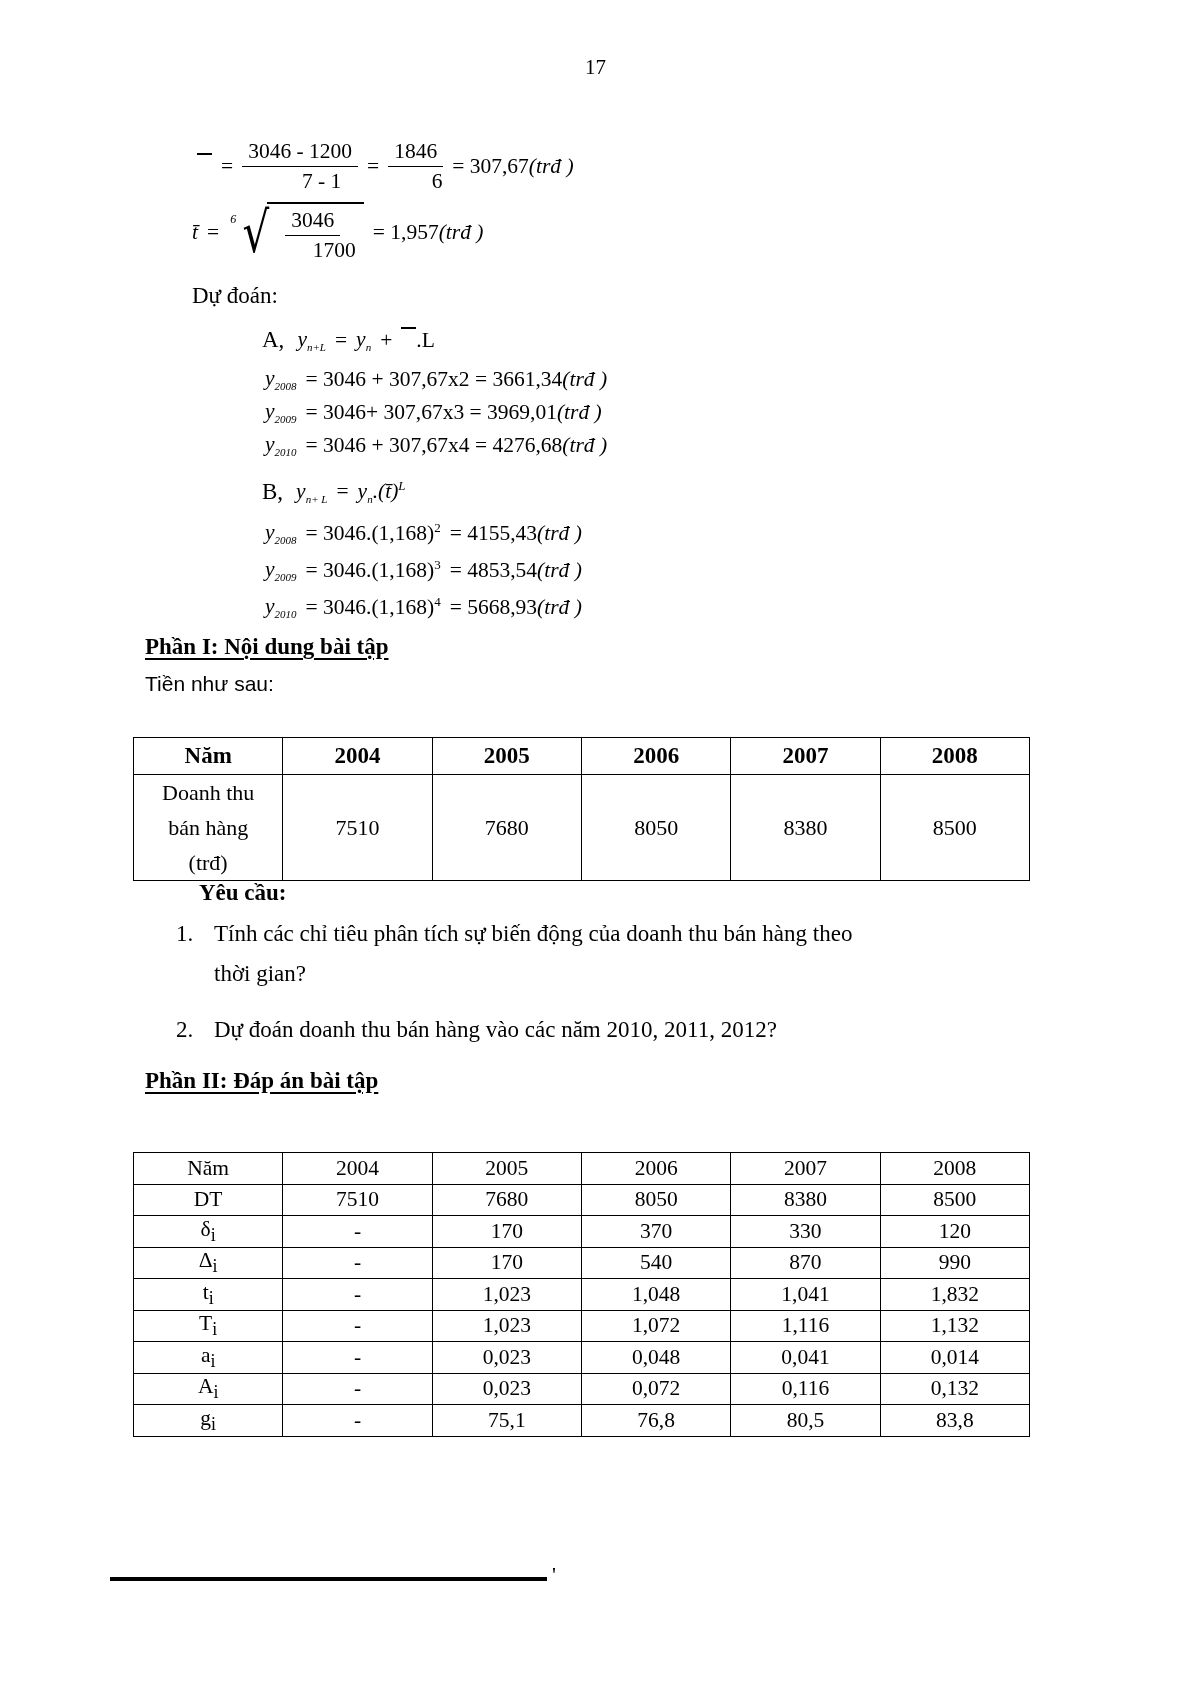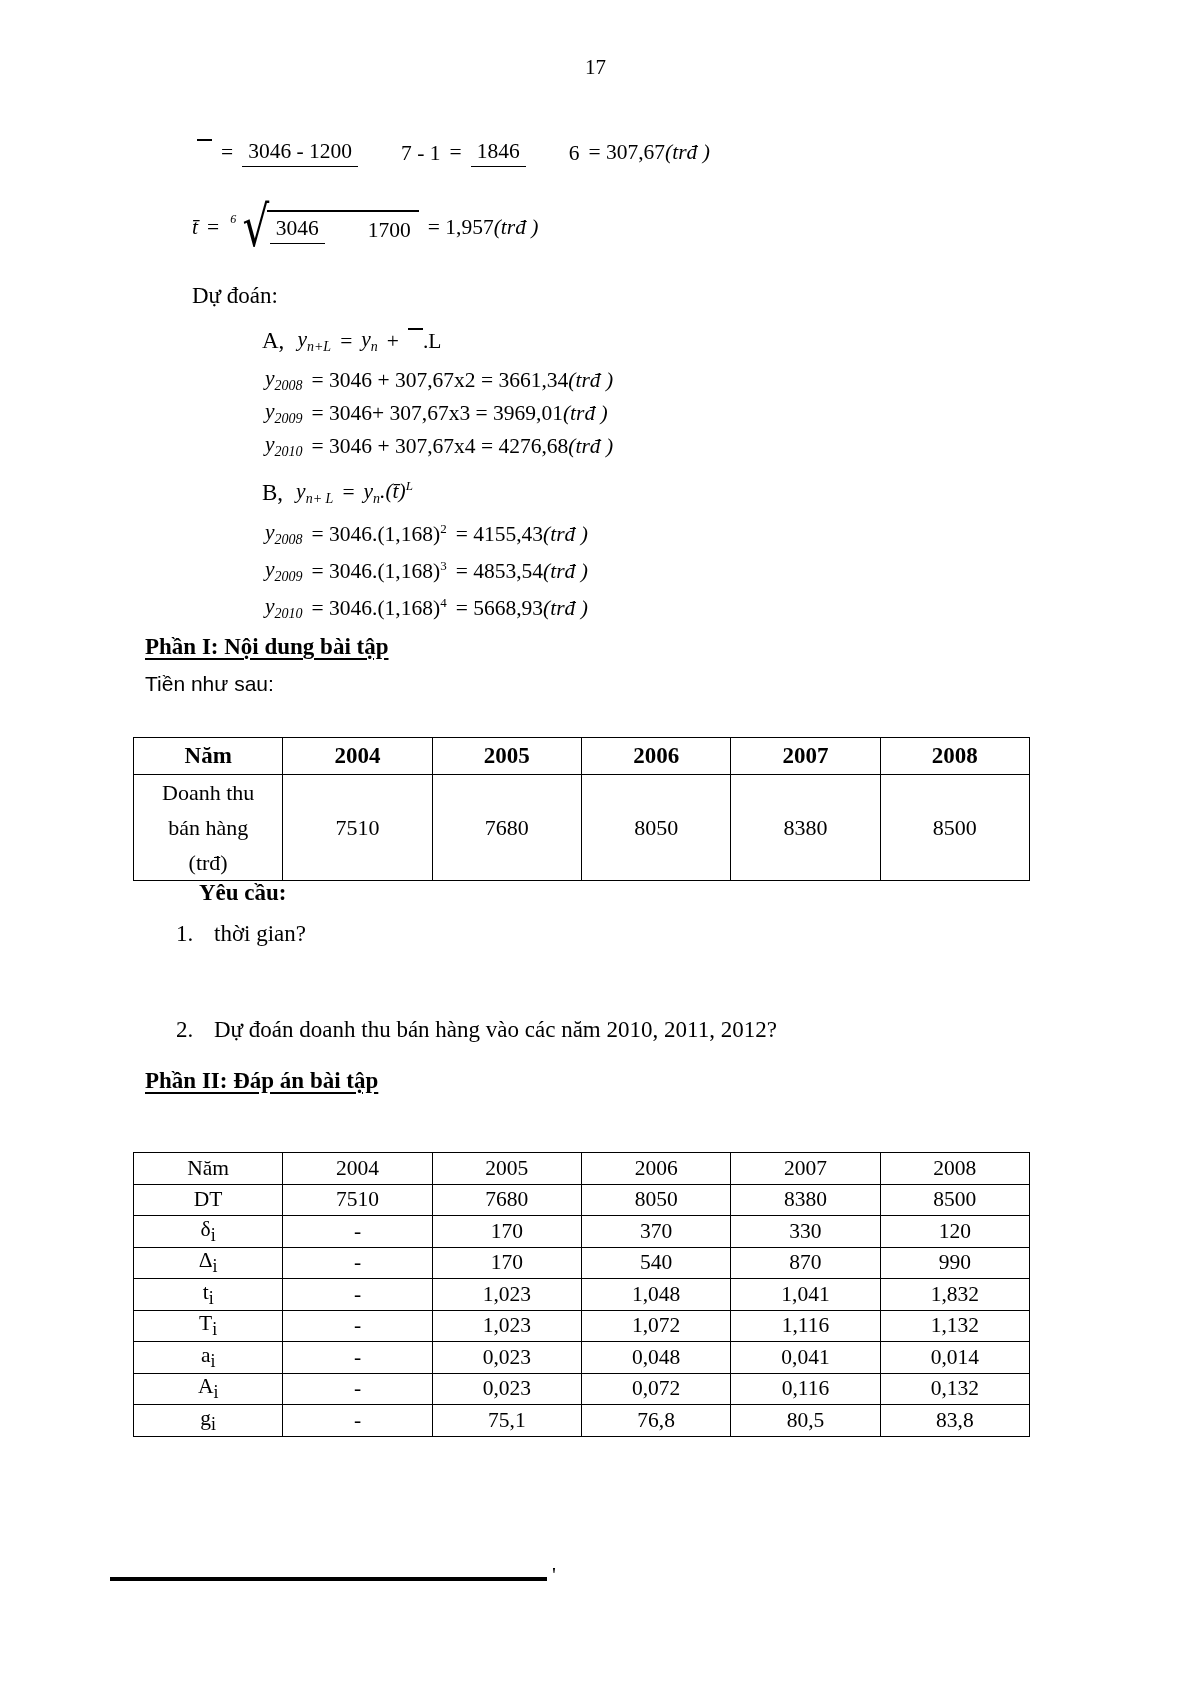--- a/index.html
+++ b/index.html
@@ -4,27 +4,27 @@
 <style>
   html,body{margin:0;padding:0;background:#ffffff;}
   .page{position:relative;width:1191px;height:1685px;background:#fff;color:#000;
         font-family:"Liberation Serif","DejaVu Serif",serif;overflow:hidden;}
   .abs{position:absolute;}
 
   
   .math{display:flex;align-items:center;gap:9px;font-size:21.5px;white-space:nowrap;}
   .ital{font-style:italic;}
   .glabel{font-size:23px;margin-right:4px;}
-  .msub{font-size:14px;font-style:italic;}
+  .msub{font-size:11px;font-style:italic;}
   .msup{font-size:13px;}
   .unit{font-style:italic;margin-left:-9px;}
   .tail-close{margin-left:-9px;}
   .var{display:inline-block;}
   .expr{display:inline-block;}
-  .frac{display:inline-flex;flex-direction:row;align-items:center;line-height:1.25;}
+  .frac{display:inline-flex;flex-direction:column;align-items:center;line-height:1.25;}
   .frac .num{border-bottom:1.5px solid #000;padding:0 6px 1px;}
   .frac .den{padding-top:1px;margin-left:43px;}
   .obar{display:inline-block;width:15px;height:10px;border-top:2px solid #000;transform:translateY(-7px);}
   .radical{display:inline-flex;align-items:center;position:relative;padding-left:10px;}
   .ridx{position:absolute;left:2px;top:10px;font-size:12px;font-style:italic;}
   .rsign{font-size:56px;line-height:0.9;font-family:"DejaVu Sans",sans-serif;transform:scaleX(.75);}
   .radicand{border-top:2px solid #000;padding:3px 8px 0 3px;margin-left:-7px;}
 
   
   .heading{font-size:23px;font-weight:bold;text-decoration:underline;text-underline-offset:4px;}
@@ -170,20 +170,21 @@
         <td>8500</td>
       </tr>
     </tbody>
   </table>
 
   <div class="abs bold-label" style="top:880px;left:199px;">Yêu cầu:</div>
 
   <div class="abs list-item" style="top:914px;left:176px;">
     <span class="num">1.</span>
     <div class="txt">
+      <div>Tính các chỉ tiêu phân tích sự biến động của doanh thu bán hàng theo</div>
       <div>thời gian?</div>
     </div>
   </div>
   <div class="abs list-item" style="top:1010px;left:176px;">
     <span class="num">2.</span>
     <div class="txt">
       <div>Dự đoán doanh thu bán hàng vào các năm 2010, 2011, 2012?</div>
     </div>
   </div>
 

